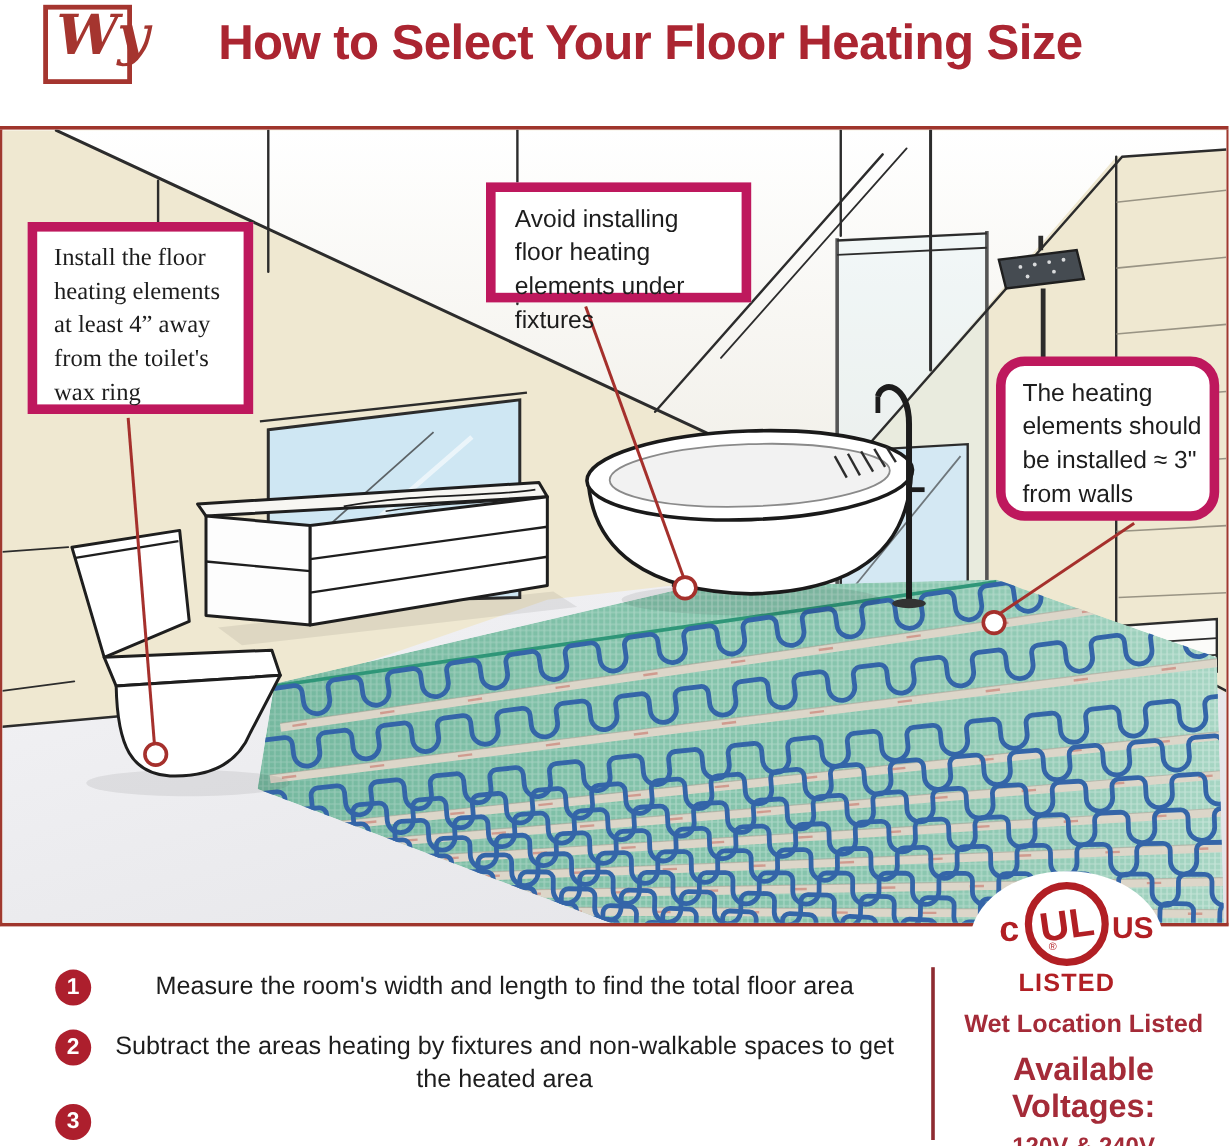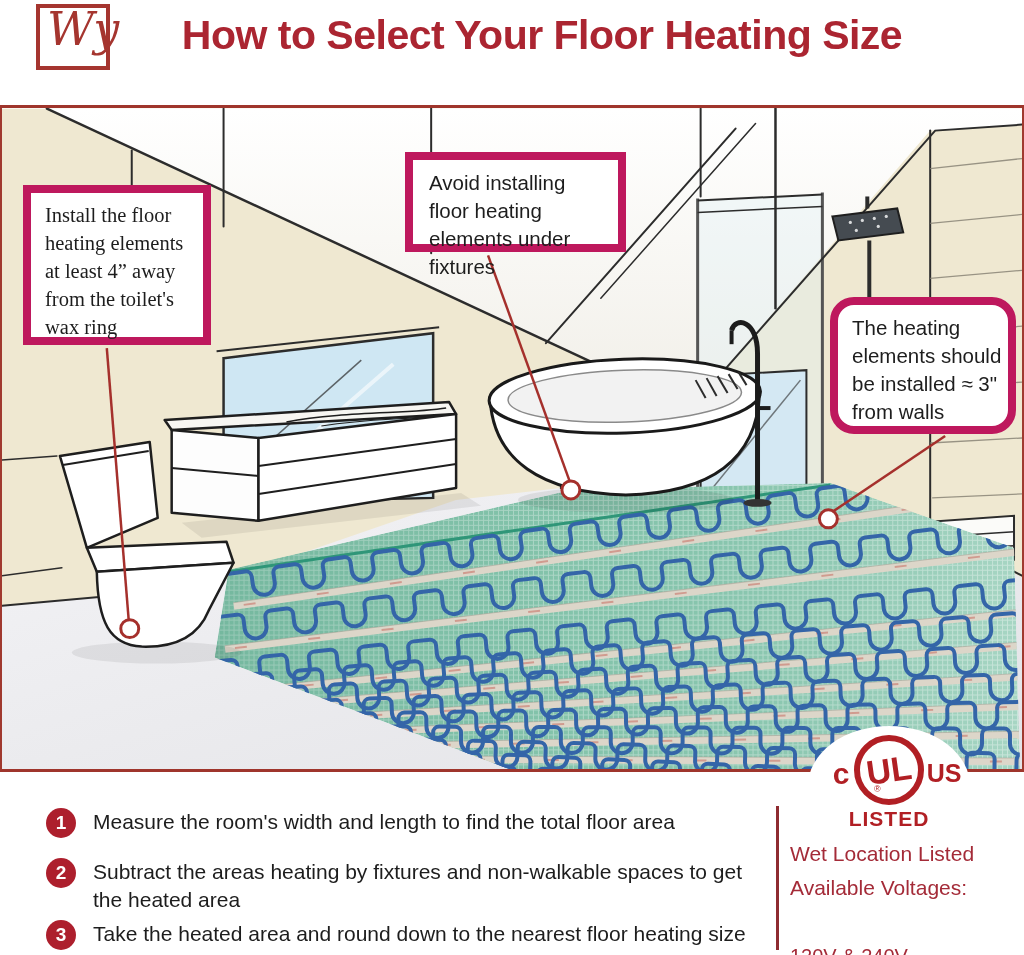--- a/index.html
+++ b/index.html
@@ -2,21 +2,21 @@
 <html><head>
 <meta charset="utf-8">
 <style>
   html,body{margin:0;padding:0;background:#ffffff;}
   #canvas{position:relative;width:1024px;height:955px;background:#ffffff;overflow:hidden;
           font-family:"Liberation Sans",sans-serif;}
   
   #header{position:absolute;left:0;top:0;width:1024px;height:105px;background:#ffffff;
           border-bottom:3px solid #9f352c;}
   #logo-box{position:absolute;left:36px;top:4px;width:66px;height:58px;border:4px solid #a5352f;
-            overflow:visible;}
+            overflow:visible;font-weight:bold;}
   #logo-box span{position:absolute;left:7px;top:-6px;font-family:"DejaVu Serif",serif;
             font-style:italic;font-size:46px;color:#a5352f;line-height:1.2;}
   #page-title{position:absolute;left:60px;right:0;top:12px;text-align:center;
             font-size:41px;font-weight:600;letter-spacing:-0.5px;color:#ab2531;}
   
   #illustration{position:absolute;left:0;top:108px;width:1024px;height:664px;
             border-left:2px solid #a0392f;border-right:2px solid #a0392f;
             border-bottom:3px solid #9f352c;box-sizing:border-box;overflow:hidden;}
   #illustration svg{display:block;}
   .callout{position:absolute;background:#ffffff;border:8px solid #be185d;
@@ -25,26 +25,26 @@
   #callout-fixtures{left:405px;top:152px;width:221px;height:100px;padding:9px 10px 9px 16px;}
   #callout-walls{left:830px;top:297px;width:186px;height:137px;padding:9px 6px 9px 14px;border-radius:24px;}
   
   #ul-blob{position:absolute;left:808px;top:726px;width:162px;height:120px;background:#ffffff;
             border-radius:50%;}
   
   .step{position:absolute;left:46px;display:flex;align-items:flex-start;}
   .step-badge{width:30px;height:30px;border-radius:50%;background:#ad1f2d;color:#ffffff;
             font-size:19px;font-weight:700;display:flex;align-items:center;justify-content:center;
             flex:0 0 30px;}
-  .step-text{margin-left:17px;width:655px;font-size:21px;line-height:1.32;font-weight:500;color:#1d1d1d;}
+  .step-text{margin-left:17px;width:655px;font-size:21px;line-height:1.32;font-weight:500;color:#1d1d1d;text-align:center;}
   #step-1{top:808px;} #step-2{top:858px;} #step-3{top:920px;}
   #divider{position:absolute;left:776px;top:806px;width:3px;height:144px;background:#8e2b31;}
-  .red-note{position:absolute;left:790px;width:226px;color:#a42b38;font-weight:400;}
+  .red-note{position:absolute;left:790px;width:226px;text-align:center;color:#a42b38;font-weight:700;}
   #wet-location{top:842px;font-size:21px;}
-  #voltages-label{top:876px;font-size:21px;}
+  #voltages-label{top:876px;font-size:27px;}
   #voltages-value{top:902px;font-size:20px;margin-top:43px;}
 </style>
 </head>
 <body>
 
 <div id="canvas">
 
   <div id="header">
     <div id="logo-box">
       <span>Wy</span>
@@ -248,21 +248,20 @@
   <div class="step" id="step-1">
     <div class="step-badge">1</div>
     <div class="step-text">Measure the room's width and length to find the total floor area</div>
   </div>
   <div class="step" id="step-2">
     <div class="step-badge">2</div>
     <div class="step-text">Subtract the areas heating by fixtures and non-walkable spaces to get the heated area</div>
   </div>
   <div class="step" id="step-3">
     <div class="step-badge">3</div>
-    <div class="step-text">Take the heated area and round down to the nearest floor heating size</div>
   </div>
 
   <div id="divider"></div>
 
   <div class="red-note" id="wet-location">Wet Location Listed</div>
   <div class="red-note" id="voltages-label">Available Voltages:</div>
   <div class="red-note" id="voltages-value">120V &amp; 240V</div>
 
 </div>
 

